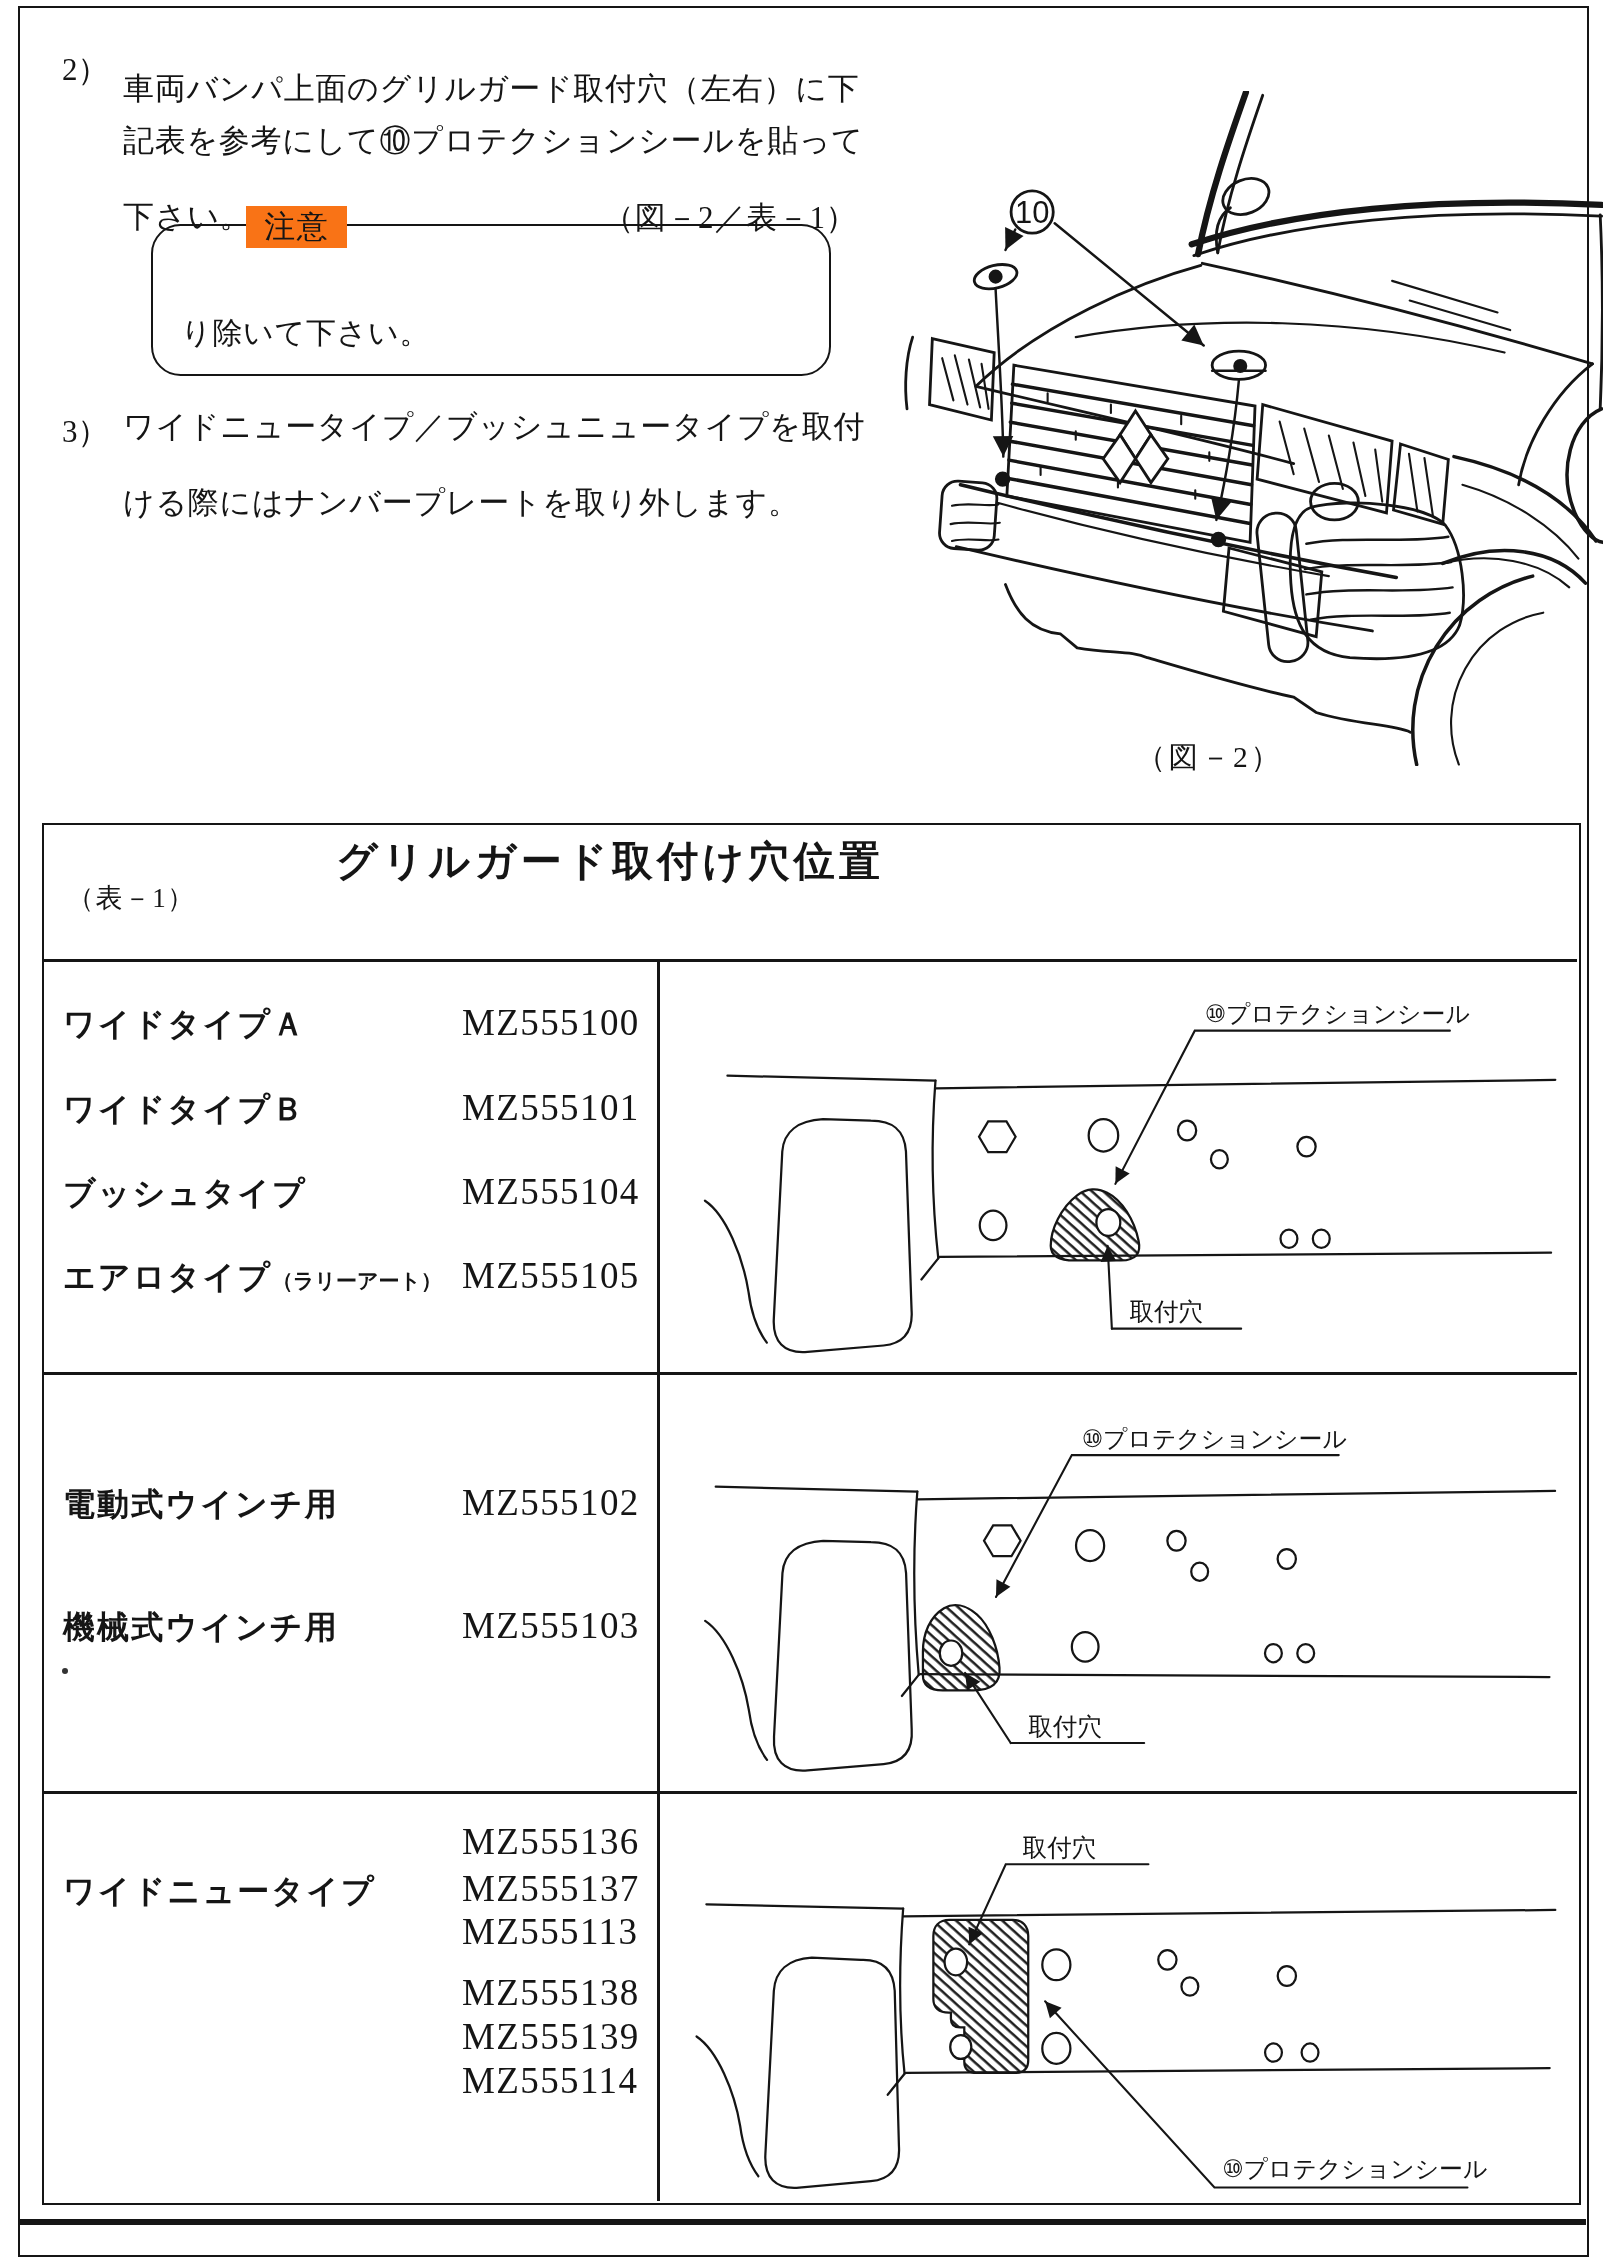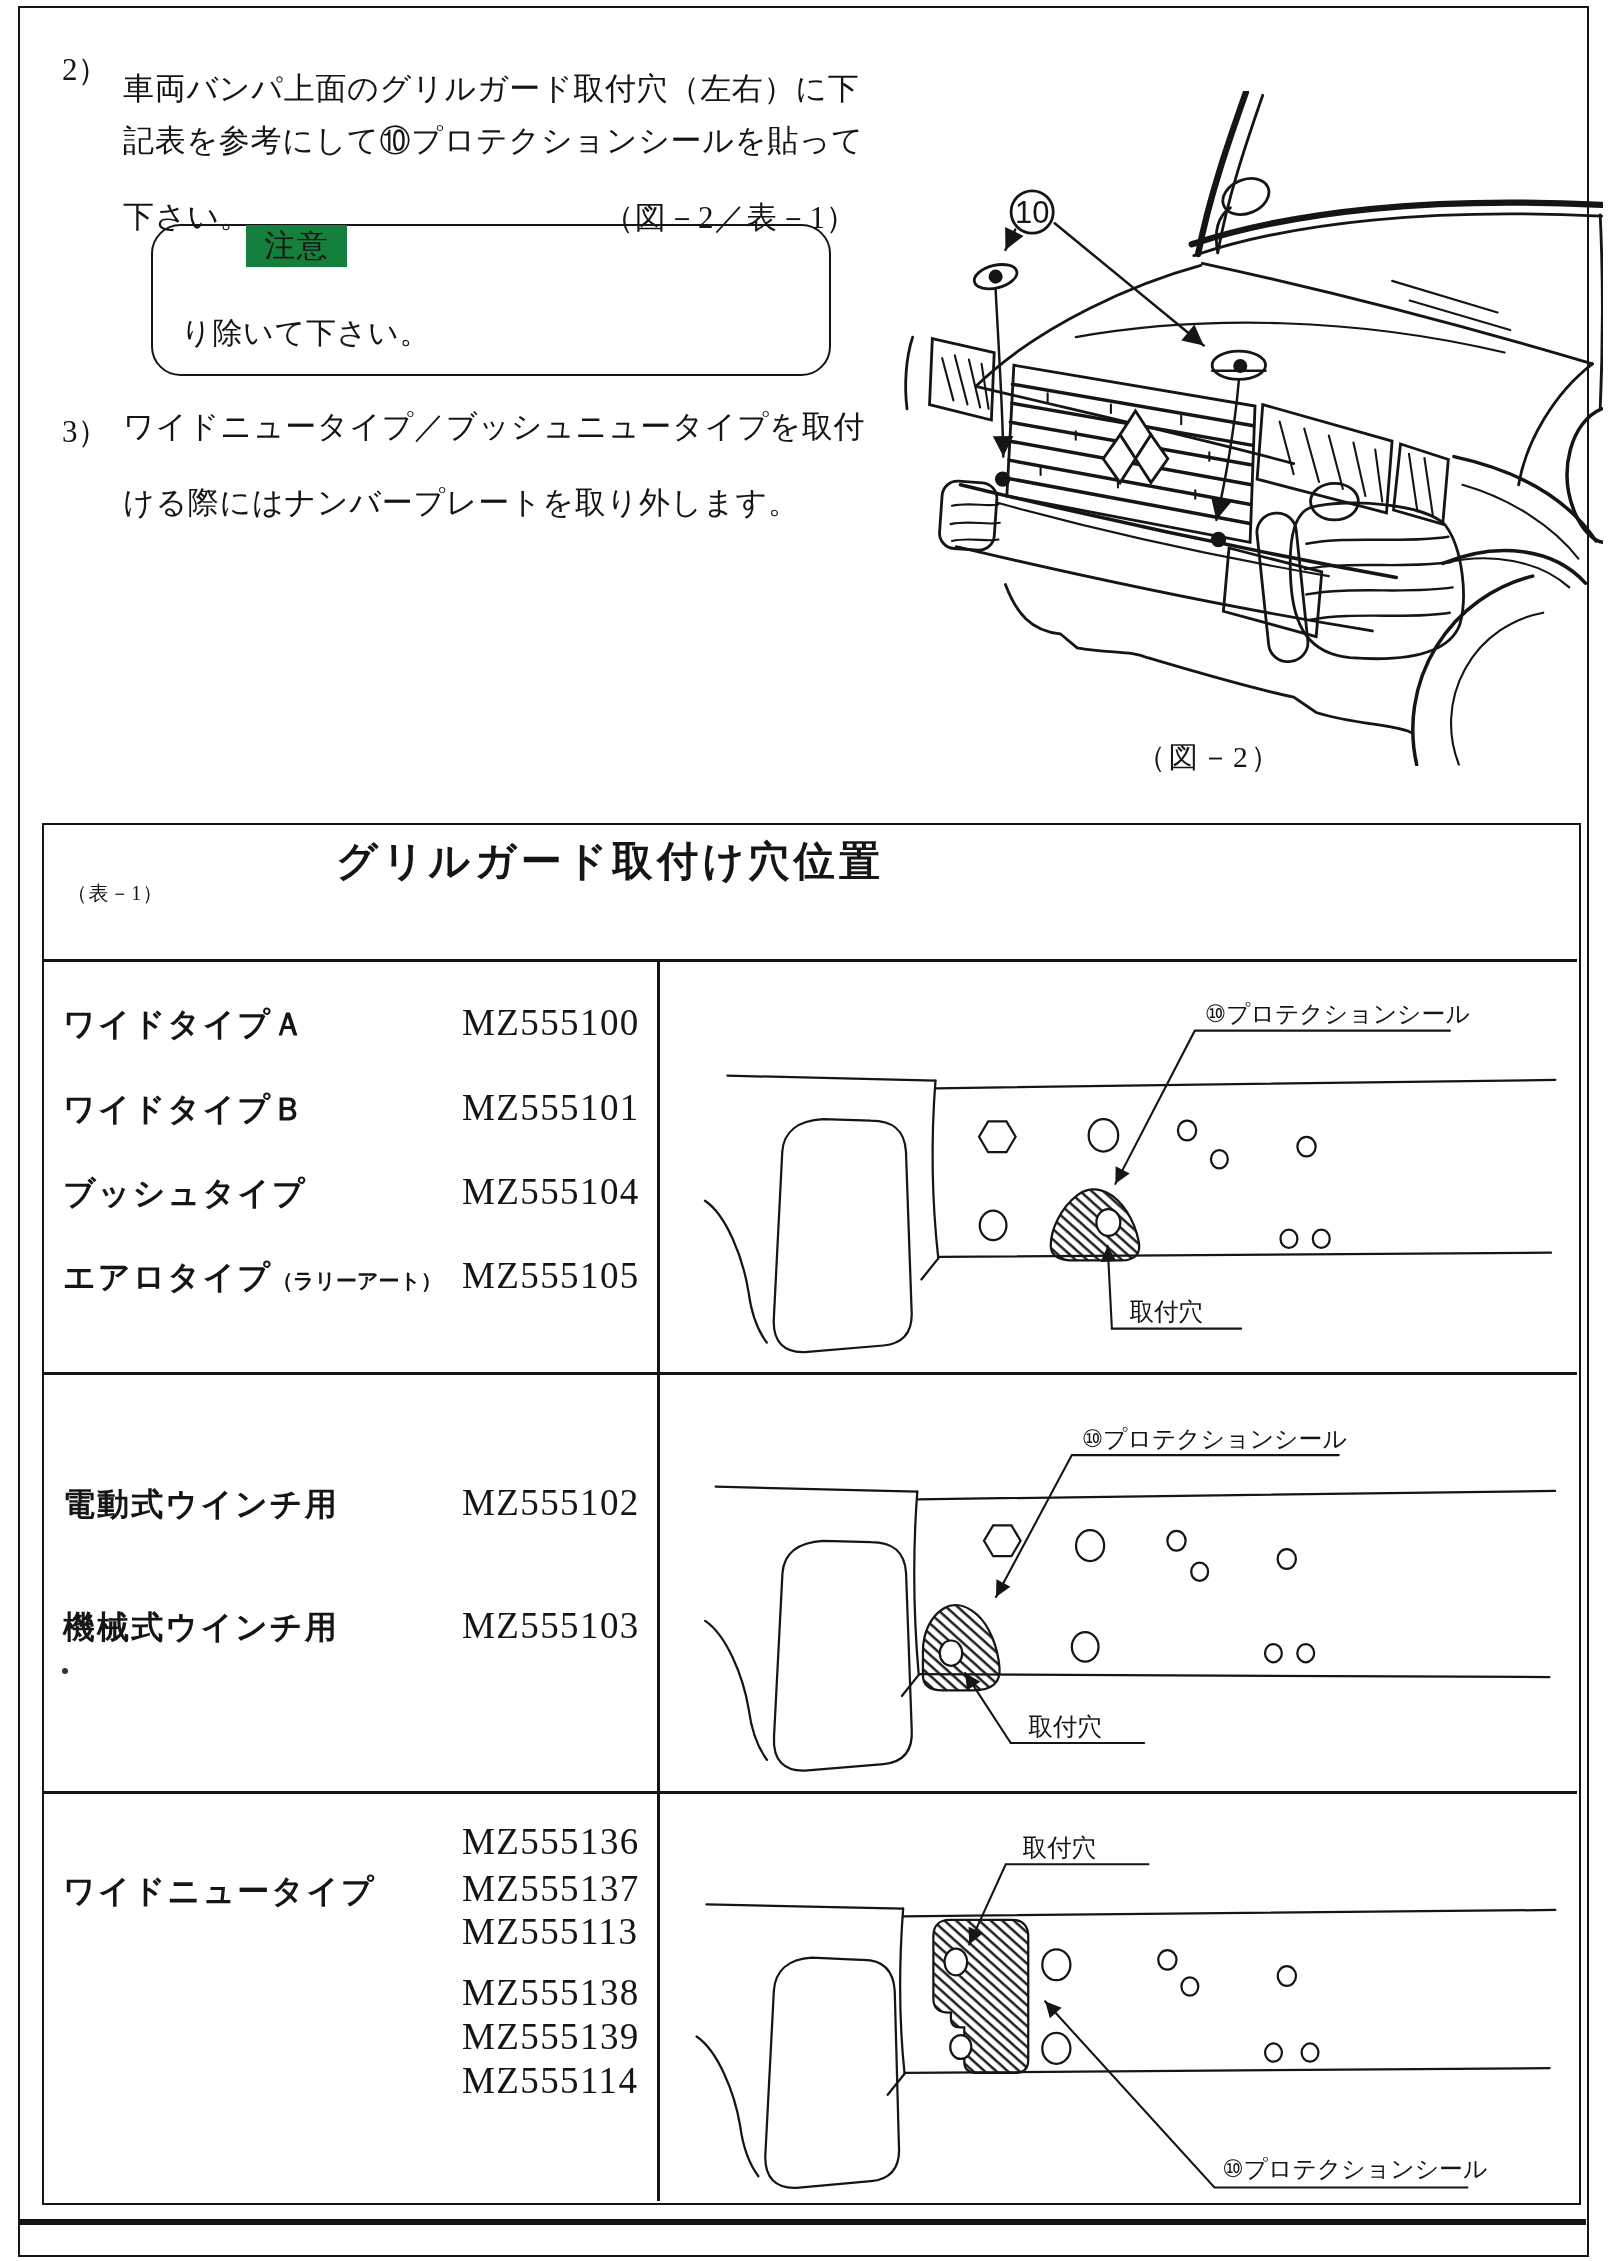--- a/index.html
+++ b/index.html
@@ -5,26 +5,26 @@
   html,body{margin:0;padding:0;background:#e8e8e4;}
   .sheet{position:relative;width:1624px;height:2261px;background:#ffffff;color:#151515;
          font-family:"Liberation Serif","DejaVu Serif",serif;overflow:hidden;}
   .abs{position:absolute;}
   .page-border{left:18.3px;top:5.6px;width:1567px;height:2247px;border:2.1px solid #151515;}
   
   .jtext{font-size:31px;line-height:1.0;letter-spacing:0.7px;white-space:nowrap;}
   .stepnum{font-size:31px;}
   
   .caution{left:151px;top:224px;width:676px;height:148px;border:2.1px solid #151515;border-radius:29.5px;}
-  .caution-title{left:246px;top:206px;background:#15803d;padding:0 18.3px;font-size:31px;letter-spacing:1.4px;margin-top:19px;}
+  .caution-title{left:246px;top:206px;background:#f97316;padding:0 18.3px;font-size:31px;letter-spacing:1.4px;}
   
   .tbl{left:42px;top:823px;width:1535px;height:1378px;border:2.8px solid #151515;}
   .rule{background:#151515;}
   .title{font-family:"Liberation Sans","DejaVu Sans",sans-serif;font-weight:700;font-size:41px;letter-spacing:4.2px;white-space:nowrap;}
-  .tag{font-size:20px;letter-spacing:1.4px;}
+  .tag{font-size:27px;letter-spacing:1.4px;}
   .typelabel{font-family:Liberation Mono, monospace;font-weight:700;font-size:32px;letter-spacing:2.1px;white-space:nowrap;}
   .typenote{font-size:21px;letter-spacing:0;}
   .part{font-size:37px;letter-spacing:1.4px;white-space:nowrap;}
   .figcap{font-size:29.5px;letter-spacing:2.8px;}
   svg text{font-family:"Liberation Sans","DejaVu Sans",sans-serif;fill:#151515;}
   .dot-artifact{width:6.3px;height:6.3px;border-radius:50%;background:#333;}
 </style>
 </head>
 <body>
 

